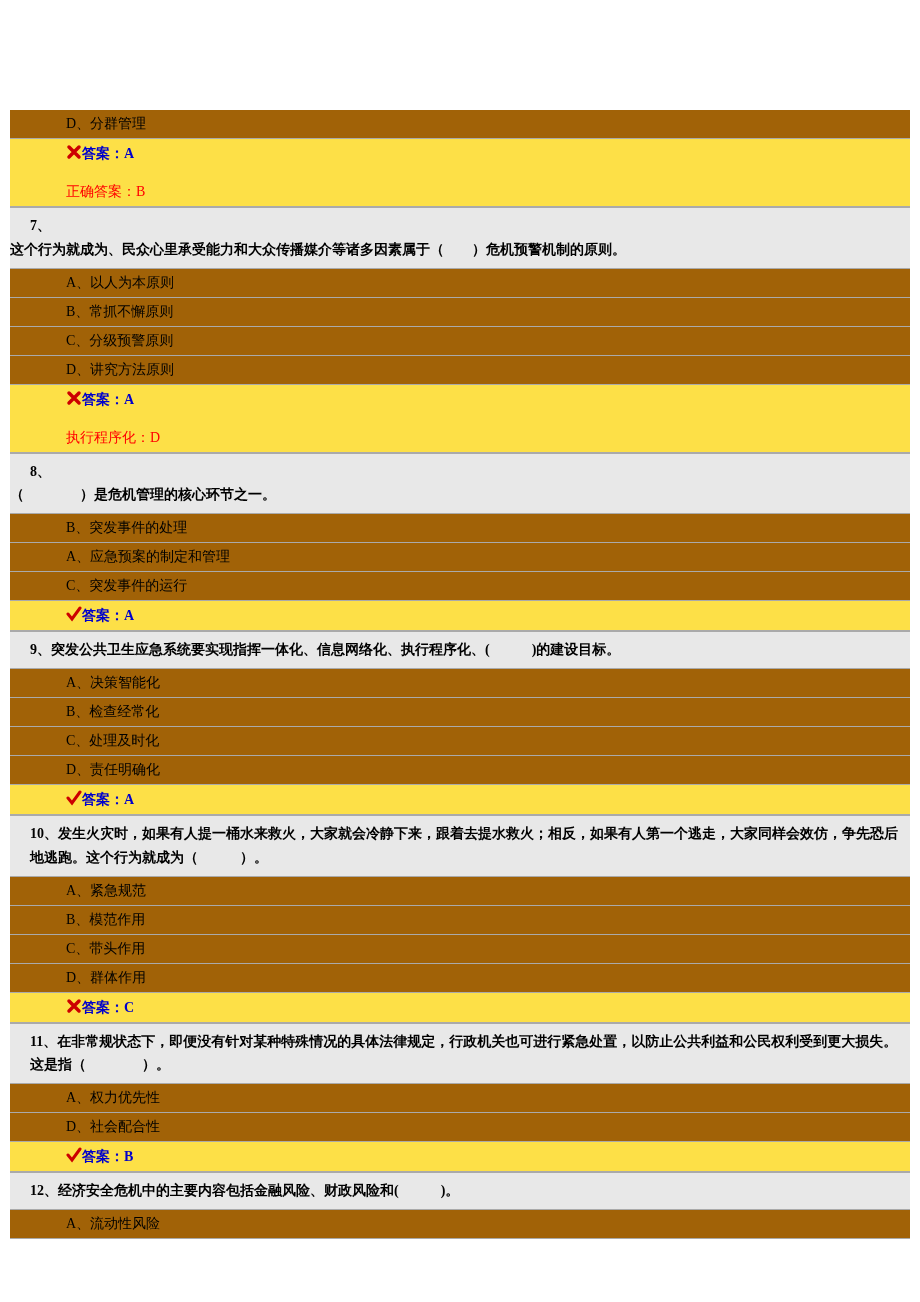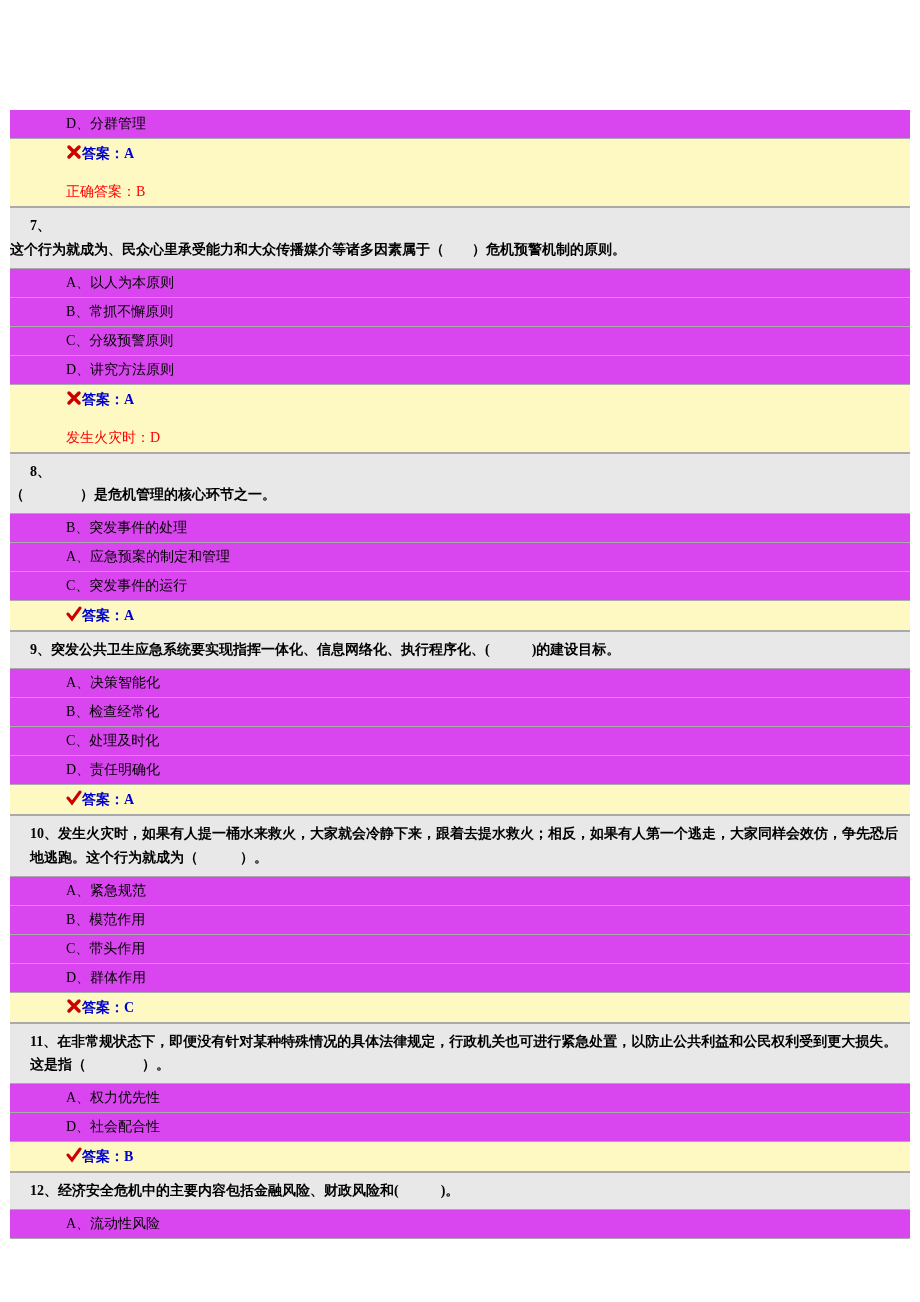--- a/index.html
+++ b/index.html
@@ -24,26 +24,26 @@
     border-bottom: 1px solid #aaa;
     line-height: 1.7;
     font-weight: bold;
   }
   .question-header .num {
     display: block;
   }
   .option-row {
     padding: 5px 10px 5px 56px;
     border-bottom: 1px solid #aaa;
-    background: #d946ef;
+    background: #a16207;
   }
   .answer-row {
     padding: 5px 10px 5px 56px;
     border-bottom: 1px solid #aaa;
-    background: #fef9c3;
+    background: #fde047;
   }
   .answer-line {
     color: #0000cc;
     font-weight: bold;
     position: relative;
   }
   .icon {
     display: inline-block;
     width: 16px;
     height: 16px;
@@ -73,21 +73,21 @@
       </div>
     </div>
     <div class="option-row"><span>A、以人为本原则</span></div>
     <div class="option-row"><span>B、常抓不懈原则</span></div>
     <div class="option-row"><span>C、分级预警原则</span></div>
     <div class="option-row"><span>D、讲究方法原则</span></div>
     <div class="answer-row">
       <div class="answer-line"><svg class="icon" viewBox="0 0 16 16">
           <path d="M3 3 L13 13 M13 3 L3 13" stroke="#cc0000" stroke-width="3.5" stroke-linecap="round" fill="none"></path>
         </svg><span>答案：A</span></div>
-      <div class="correct-line">发生火灾时：D</div>
+      <div class="correct-line">执行程序化：D</div>
     </div>
     <div class="question-block">
       <div class="question-header">
         <span class="num">8、</span>
         <span style="margin-left: -20px; display: block;">（　　　　）是危机管理的核心环节之一。</span>
       </div>
     </div>
     <div class="option-row"><span>B、突发事件的处理</span></div>
     <div class="option-row"><span>A、应急预案的制定和管理</span></div>
     <div class="option-row"><span>C、突发事件的运行</span></div>

